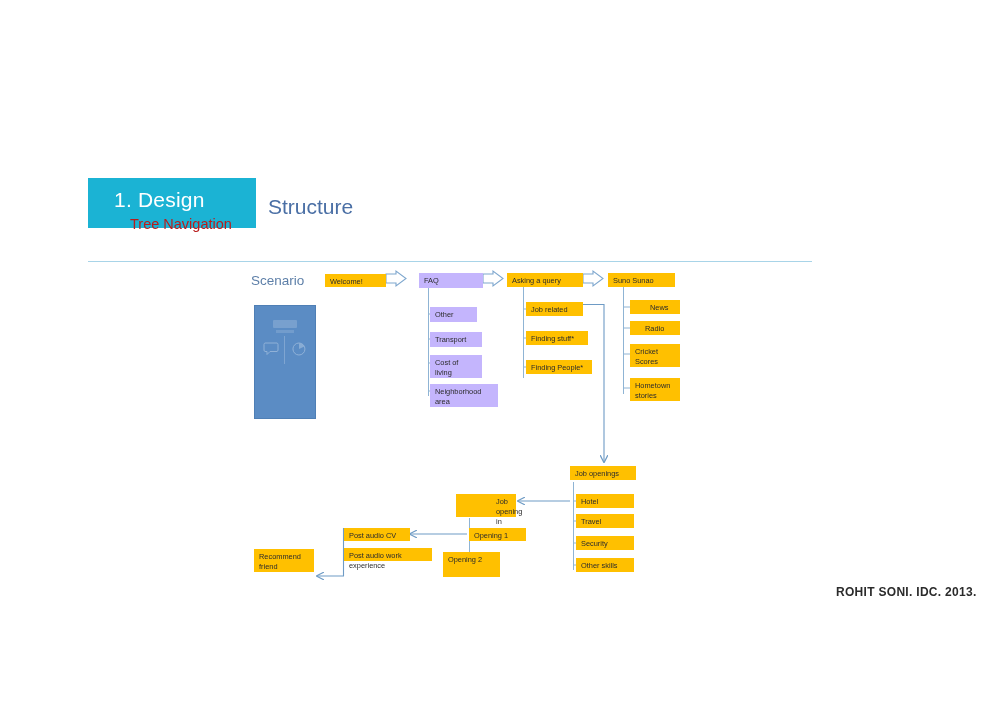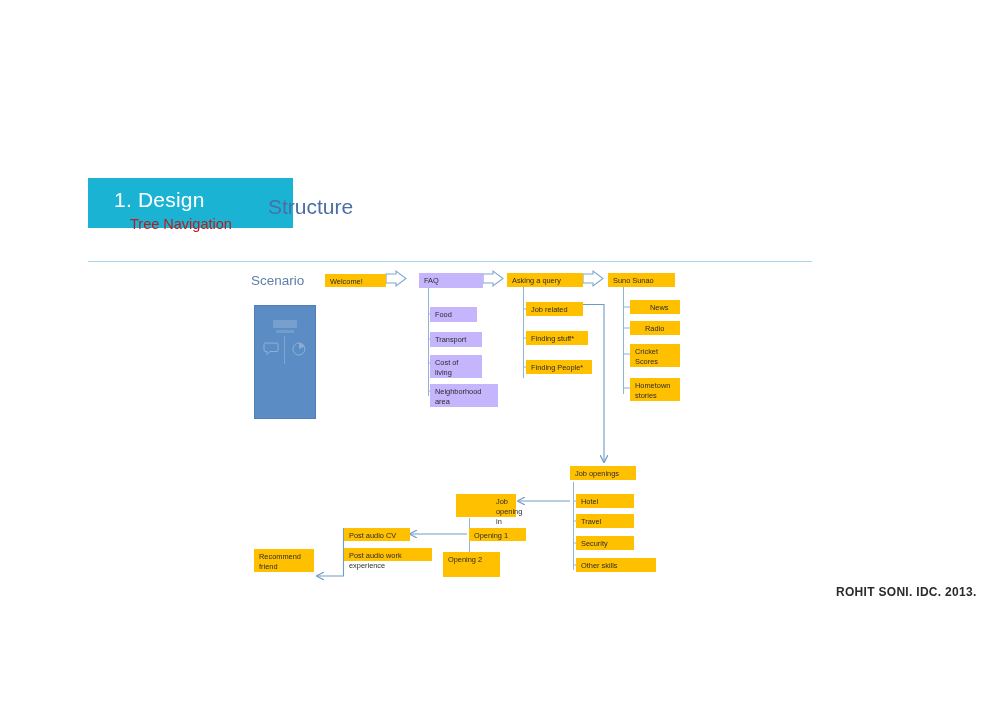--- a/index.html
+++ b/index.html
@@ -23,21 +23,20 @@
   }
 
   
   .hdr-tab {
     position: absolute;
     left: 88px;
     top: 178px;
     width: 168px;
     height: 50px;
     background: #1BB3D4;
-    padding-left: 37px;
   }
   .hdr-tab-label {
     position: absolute;
     left: 26px;
     top: 10px;
     font-size: 21px;
     color: #ffffff;
     font-weight: 400;
     letter-spacing: 0.2px;
     white-space: nowrap;
@@ -255,21 +254,21 @@
     <g fill="none" stroke="#6E9BC5" stroke-width="1.1">
       <path d="M343.5 528 L343.5 576 L317 576" marker-end="url(#arw)"></path>
     </g>
   </svg>
 
   <div class="node yellow" style="left:325px; top:274px; width:61px; height:13px;">Welcome!</div>
   <div class="node blue" style="left:419px; top:273px; width:64px; height:15px;">FAQ</div>
   <div class="node yellow" style="left:507px; top:273px; width:76px; height:14px;">Asking a query</div>
   <div class="node yellow" style="left:608px; top:273px; width:67px; height:14px;">Suno Sunao</div>
 
-  <div class="node blue" style="left:430px; top:307px; width:47px; height:15px;">Food</div>
+  <div class="node blue" style="left:430px; top:307px; width:47px; height:15px;">Other</div>
   <div class="node blue" style="left:430px; top:332px; width:52px; height:15px;">Transport</div>
   <div class="node blue" style="left:430px; top:355px; width:52px; height:23px;">Cost of
 living</div>
   <div class="node blue" style="left:430px; top:384px; width:68px; height:23px;">Neighborhood
 area</div>
 
   <div class="node yellow" style="left:526px; top:302px; width:57px; height:14px;">Job related</div>
   <div class="node yellow" style="left:526px; top:331px; width:62px; height:14px;">Finding stuff*</div>
   <div class="node yellow" style="left:526px; top:360px; width:66px; height:14px;">Finding People*</div>
 
@@ -277,21 +276,21 @@
   <div class="node yellow" style="left:630px; top:321px; width:50px; height:14px;padding-left:15px;">Radio</div>
   <div class="node yellow" style="left:630px; top:344px; width:50px; height:23px;">Cricket
 Scores</div>
   <div class="node yellow" style="left:630px; top:378px; width:50px; height:23px;">Hometown
 stories</div>
 
   <div class="node yellow" style="left:570px; top:466px; width:66px; height:14px;">Job openings</div>
   <div class="node yellow" style="left:576px; top:494px; width:58px; height:14px;">Hotel</div>
   <div class="node yellow" style="left:576px; top:514px; width:58px; height:14px;">Travel</div>
   <div class="node yellow" style="left:576px; top:536px; width:58px; height:14px;">Security</div>
-  <div class="node yellow" style="left:576px; top:558px; width:80px; height:14px;">Other skills</div>
+  <div class="node yellow" style="left:576px; top:558px; width:58px; height:14px;">Other skills</div>
 
   <div class="node yellow" style="left:456px; top:494px; width:60px; height:23px;padding-left:40px;">Job opening in
 Hotel</div>
 
   <div class="node yellow" style="left:469px; top:528px; width:57px; height:13px;">Opening 1</div>
   <div class="node yellow" style="left:443px; top:552px; width:57px; height:25px;">Opening 2</div>
 
   <div class="node yellow" style="left:344px; top:528px; width:66px; height:13px;">Post audio  CV</div>
   <div class="node yellow" style="left:344px; top:548px; width:88px; height:13px;">Post audio work experience</div>
 

